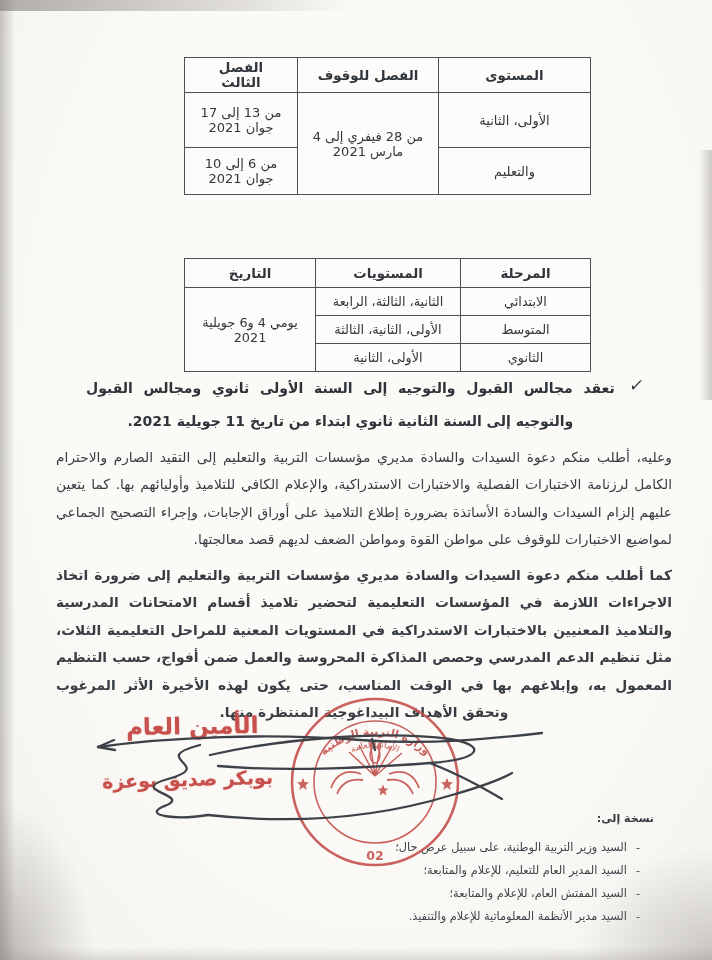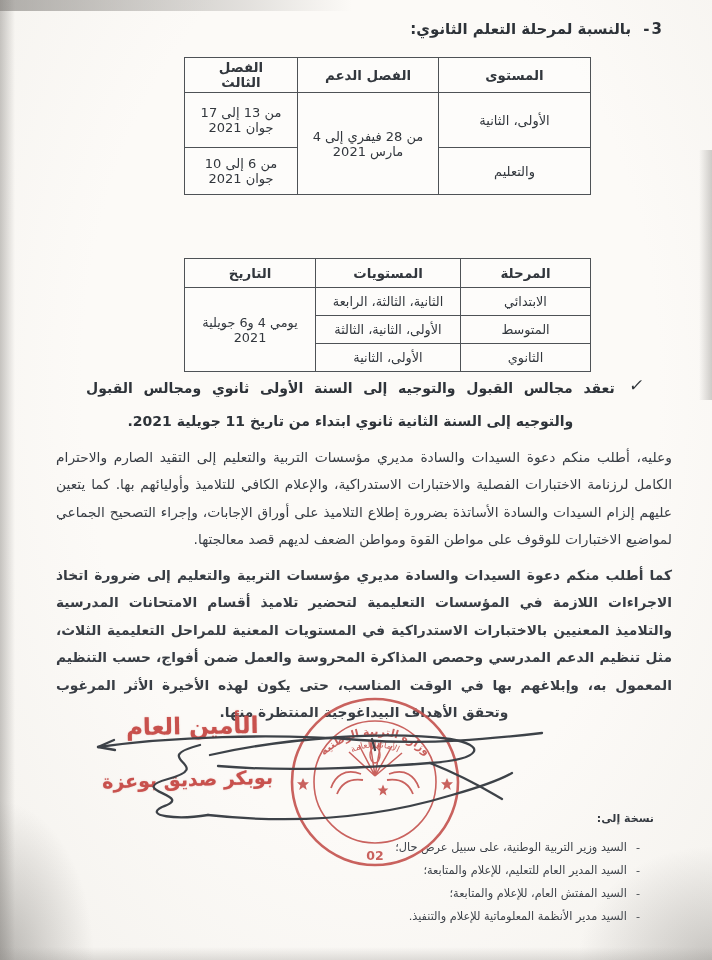--- a/index.html
+++ b/index.html
@@ -65,35 +65,31 @@
 
 <div id="page">
 
   <div class="sh sh-top"></div>
   <div class="sh sh-left"></div>
   <div class="sh sh-bl"></div>
   <div class="sh sh-r1"></div>
   <div class="sh sh-br"></div>
   <div class="sh sh-b"></div>
 
-  <div class="heading h3">
-    <span class="num">3</span>
-    <span>بالنسبة لمرحلة التعلم الثانوي:</span>
-  </div>
 
   <table class="t t1">
     <colgroup>
         <col style="width:152px">
         <col style="width:141px">
         <col style="width:113px">
       </colgroup>
     <thead>
       <tr>
         <th>المستوى</th>
-        <th>الفصل الدعم</th>
+        <th>الفصل للوقوف</th>
         <th>الفصل الثالث</th>
       </tr>
     </thead>
     <tbody>
       <tr class="r1">
         <td class="cell-strong">الأولى، الثانية</td>
         <td rowspan="2">من 28 فيفري إلى 4 مارس 2021</td>
         <td>من 13 إلى 17 جوان 2021</td>
       </tr>
       <tr class="r2">

